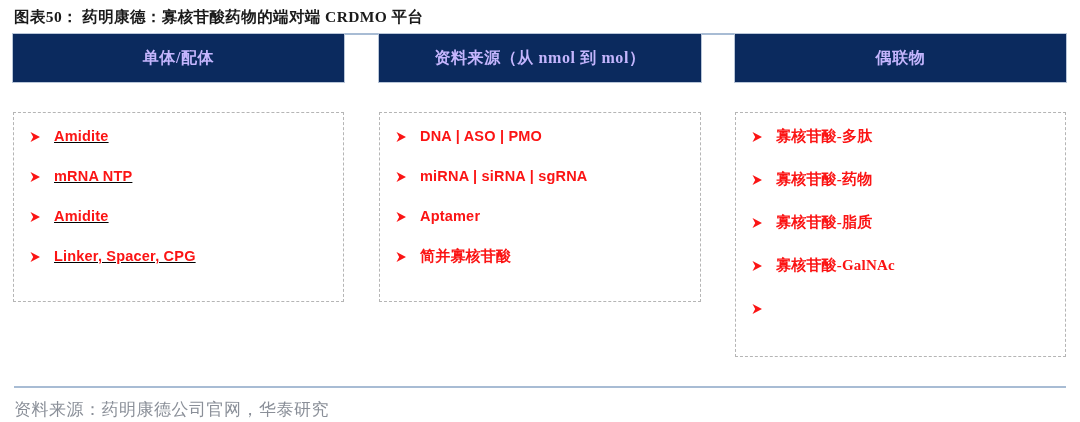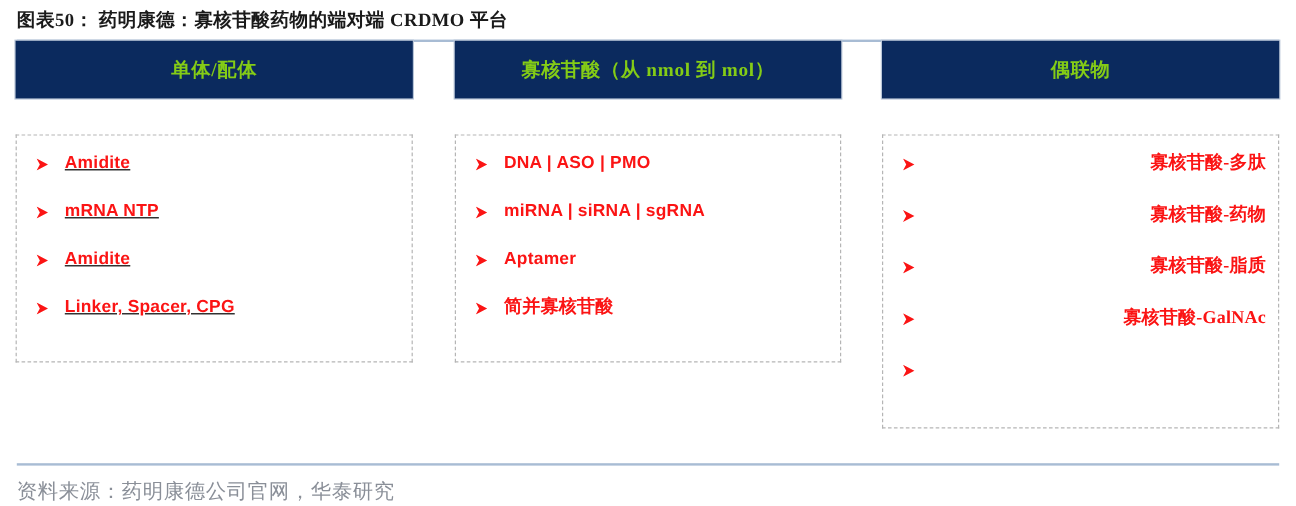--- a/index.html
+++ b/index.html
@@ -67,21 +67,21 @@
     background: #0b2a5e;
     display: flex;
     align-items: center;
     justify-content: center;
     box-shadow: 0 0 0 1px #b9c6d8;
   }
   .col-header-text {
     font-family: "Liberation Serif", "DejaVu Serif", serif;
     font-weight: bold;
     font-size: 16px;
-    color: #84cc16;
+    color: #c4b5fd;
     letter-spacing: 0.6px;
     white-space: nowrap;
   }
 
   
   .col-body {
     margin-top: 30px;
     border: 1.5px dashed #b5b5b5;
     box-sizing: border-box;
     padding: 14px 0 14px 0;
@@ -89,21 +89,21 @@
   .col-1 .col-body { min-height: 170px; text-decoration: underline; }
   .col-2 .col-body { min-height: 170px; }
   .col-3 .col-body { min-height: 216px; }
 
   .bullet-row {
     display: flex;
     align-items: flex-start;
     padding: 0 10px 0 16px;
     height: 40px;
   }
-  .col-3 .bullet-row { height: 43px; justify-content: space-between; }
+  .col-3 .bullet-row { height: 43px; }
 
   .bullet-arrow {
     color: #ff1111;
     font-size: 13px;
     line-height: 19px;
     width: 24px;
     flex: none;
     display: block;
   }
   .bullet-arrow svg { display: block; margin-top: 5px; }
@@ -186,21 +186,21 @@
               <path d="M0.5 0 L10 5 L0.5 10 L3.2 5 Z" fill="#fb1414"></path>
             </svg>
         </span>
         <span class="bullet-label">Linker, Spacer, CPG</span>
       </div>
     </div>
   </div>
 
   <div class="column col-2">
     <div class="col-header">
-      <span class="col-header-text">寡核苷酸（从 nmol 到 mol）</span>
+      <span class="col-header-text">资料来源（从 nmol 到 mol）</span>
     </div>
     <div class="col-body">
       <div class="bullet-row">
         <span class="bullet-arrow">
           <svg width="11" height="10" viewBox="0 0 11 10">
               <path d="M0.5 0 L10 5 L0.5 10 L3.2 5 Z" fill="#fb1414"></path>
             </svg>
         </span>
         <span class="bullet-label">DNA | ASO | PMO</span>
       </div>

